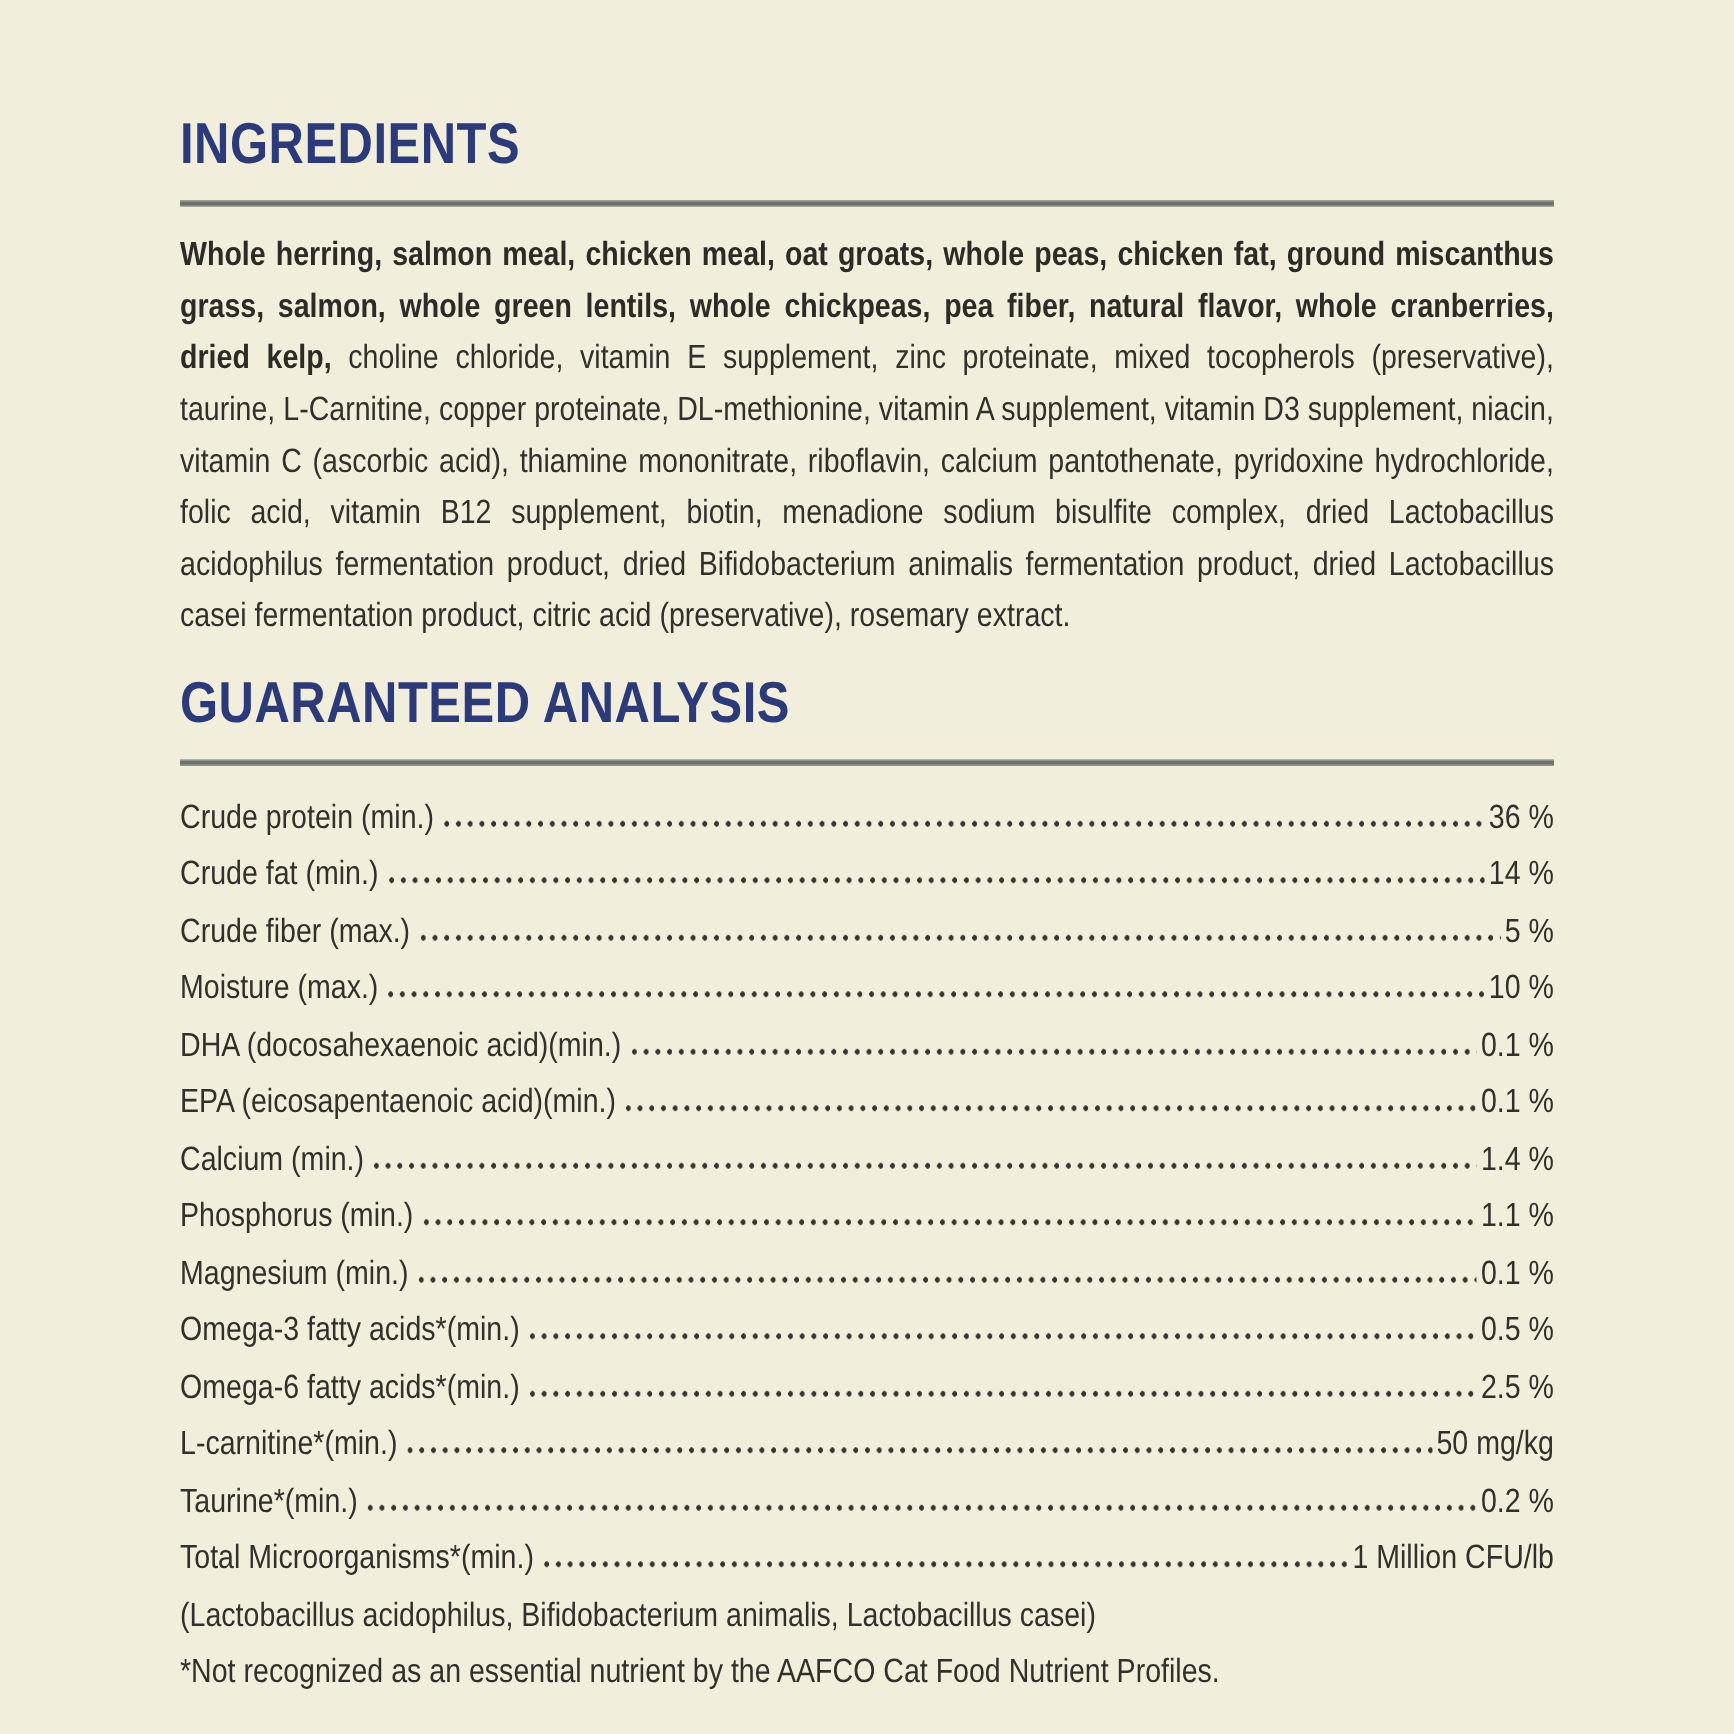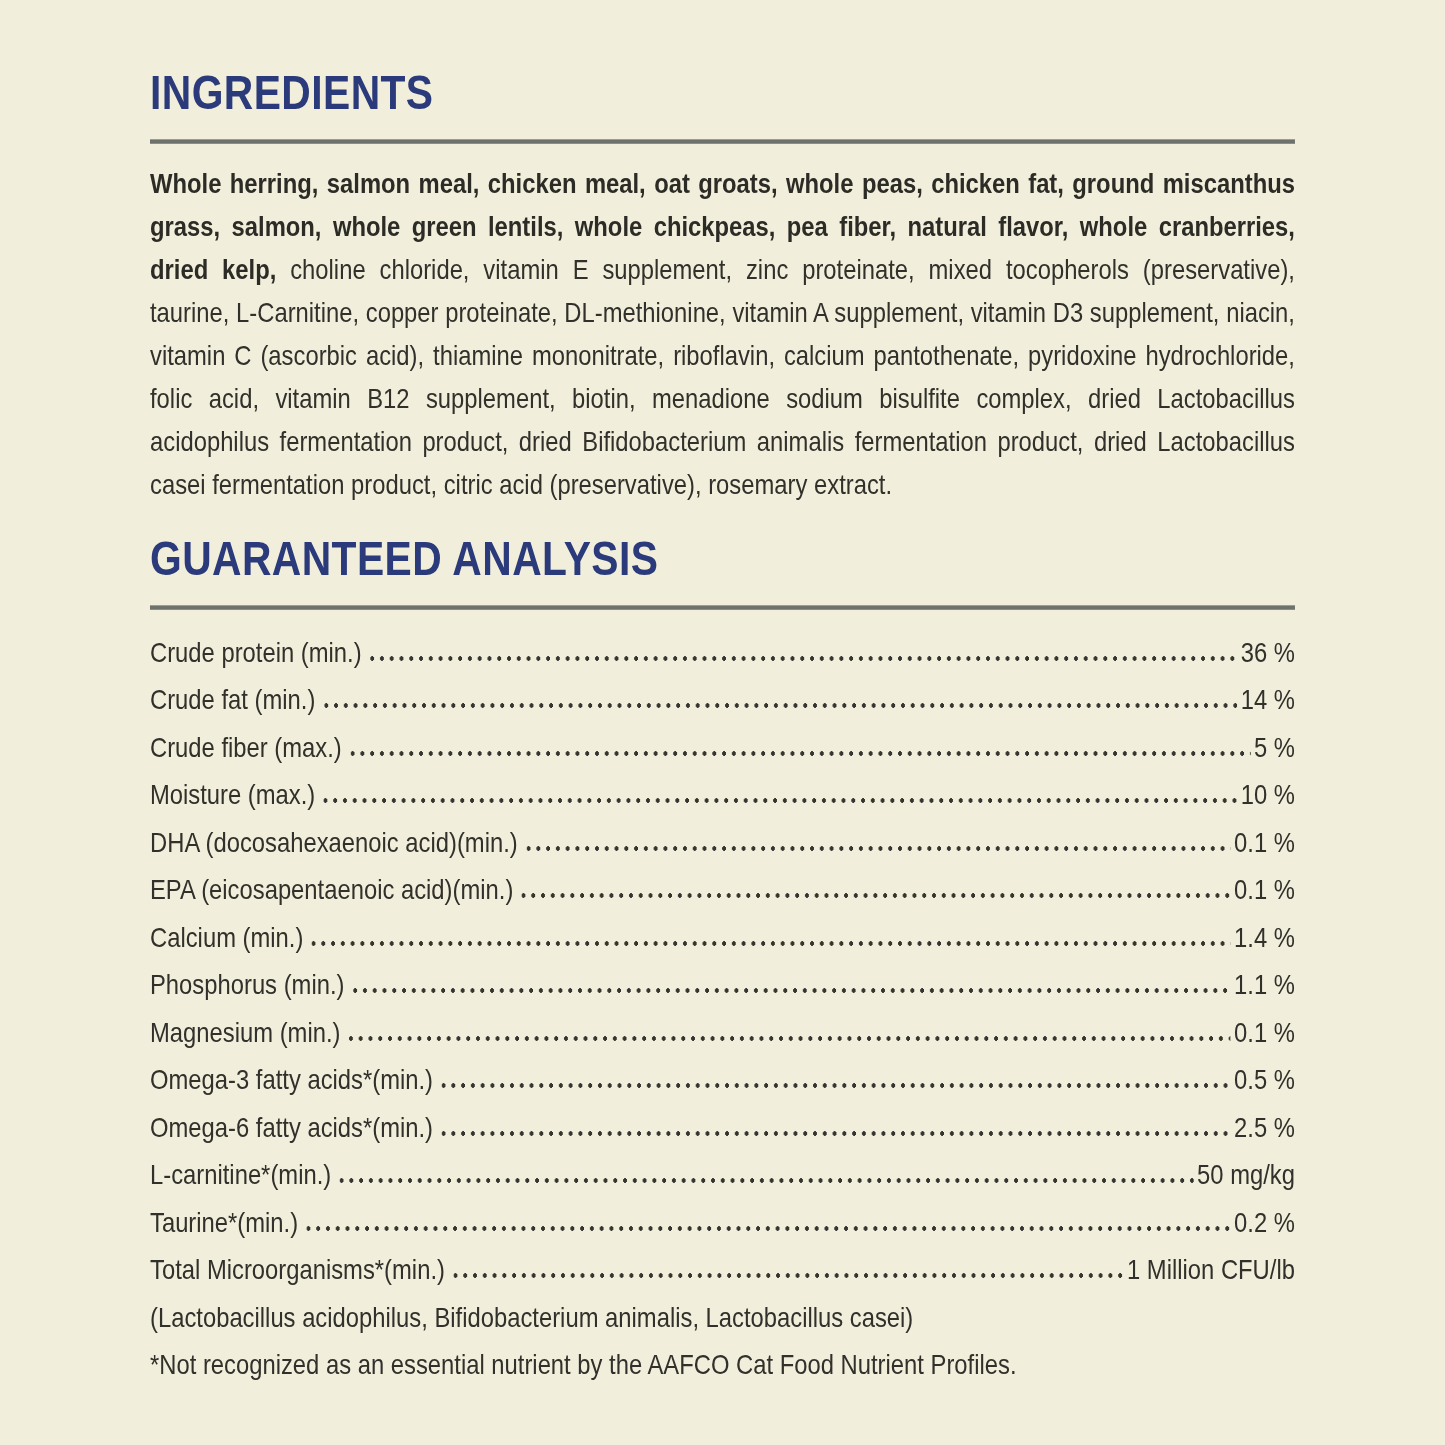--- a/index.html
+++ b/index.html
@@ -6,21 +6,21 @@
   html, body { width: 1445px; height: 1445px; }
   body {
     background: #f1efdc;
     font-family: "Liberation Sans", sans-serif;
     color: #31302a;
     overflow: hidden;
   }
   .page {
     width: 1445px;
     height: 1445px;
-    padding: 68px 0 0 150px;
+    padding: 96px 0 0 150px;
     background: #f1efdc;
   }
   
   .scale-wrap {
     width: 1347px;
     transform: scaleX(0.85);
     transform-origin: top left;
   }
   h1.section-heading {
     font-size: 48px;

